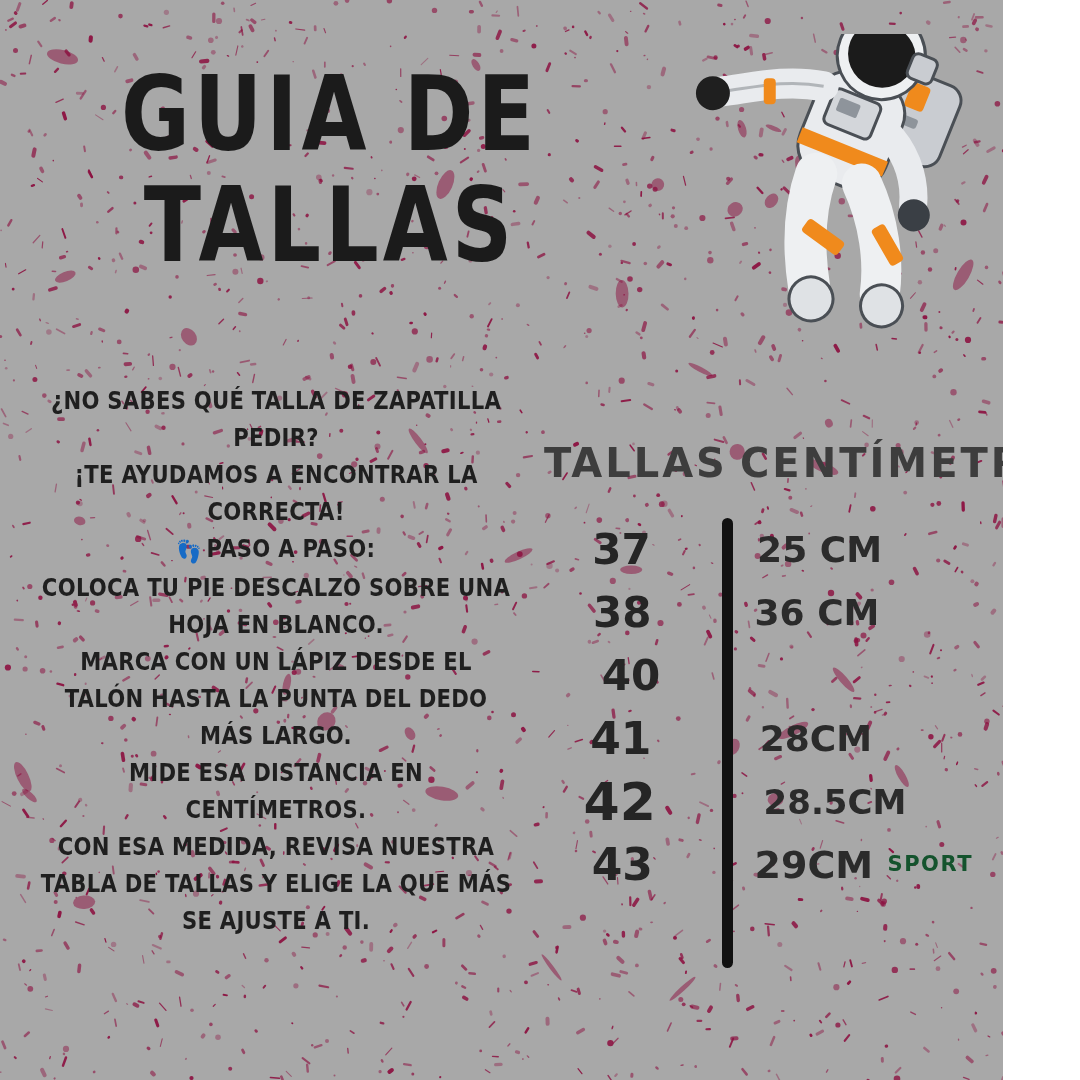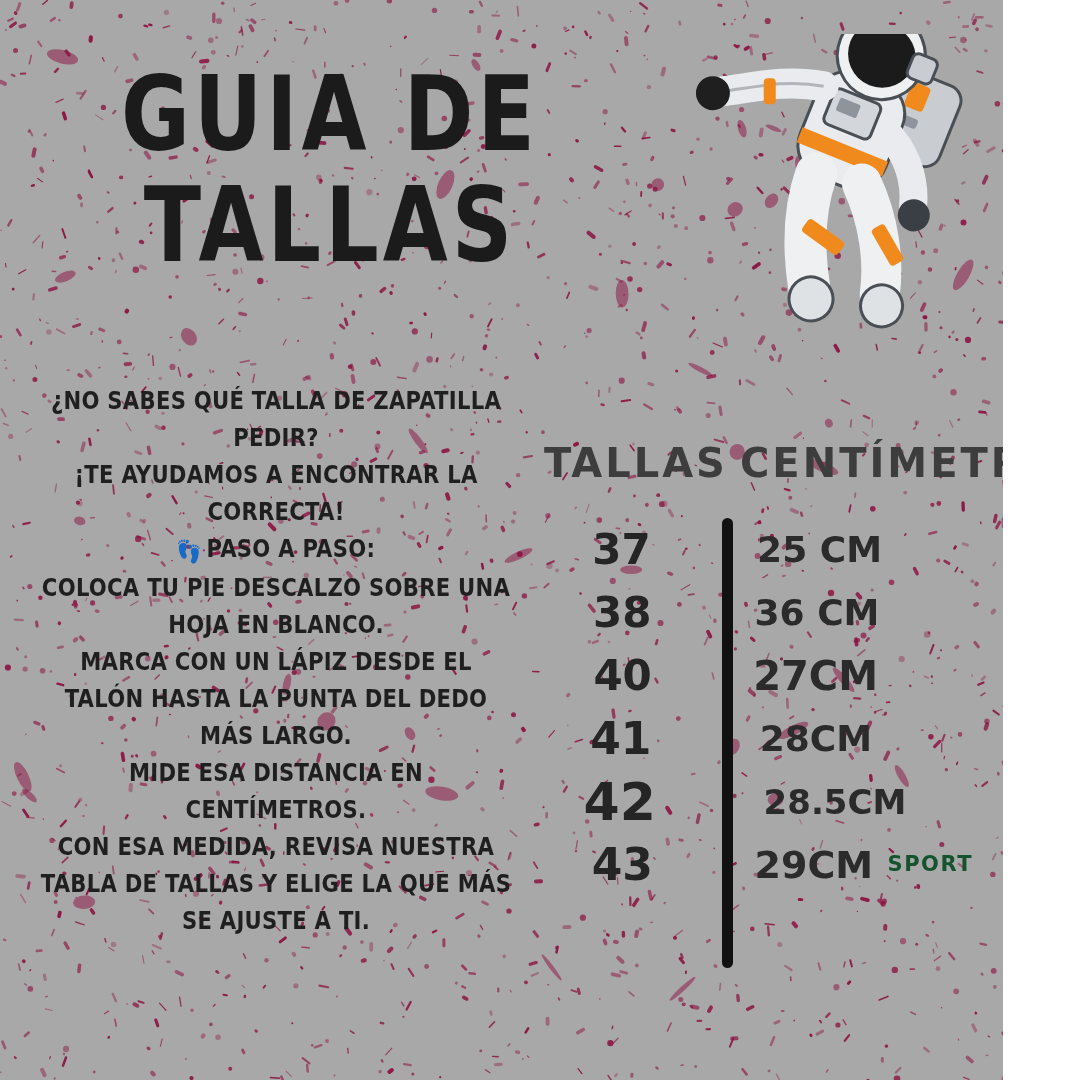--- a/index.html
+++ b/index.html
@@ -2208,21 +2208,20 @@
         <div class="row">
           <div class="cell-size">37</div>
           <div class="cell-cm">25 CM</div>
         </div>
         <div class="row">
           <div class="cell-size">38</div>
           <div class="cell-cm">36 CM</div>
         </div>
         <div class="row">
           <div class="cell-size">40</div>
-          <div class="cell-cm">27CM</div>
         </div>
         <div class="row">
           <div class="cell-size">41</div>
           <div class="cell-cm">28CM</div>
         </div>
         <div class="row">
           <div class="cell-size">42</div>
           <div class="cell-cm">28.5CM</div>
         </div>
         <div class="row">

